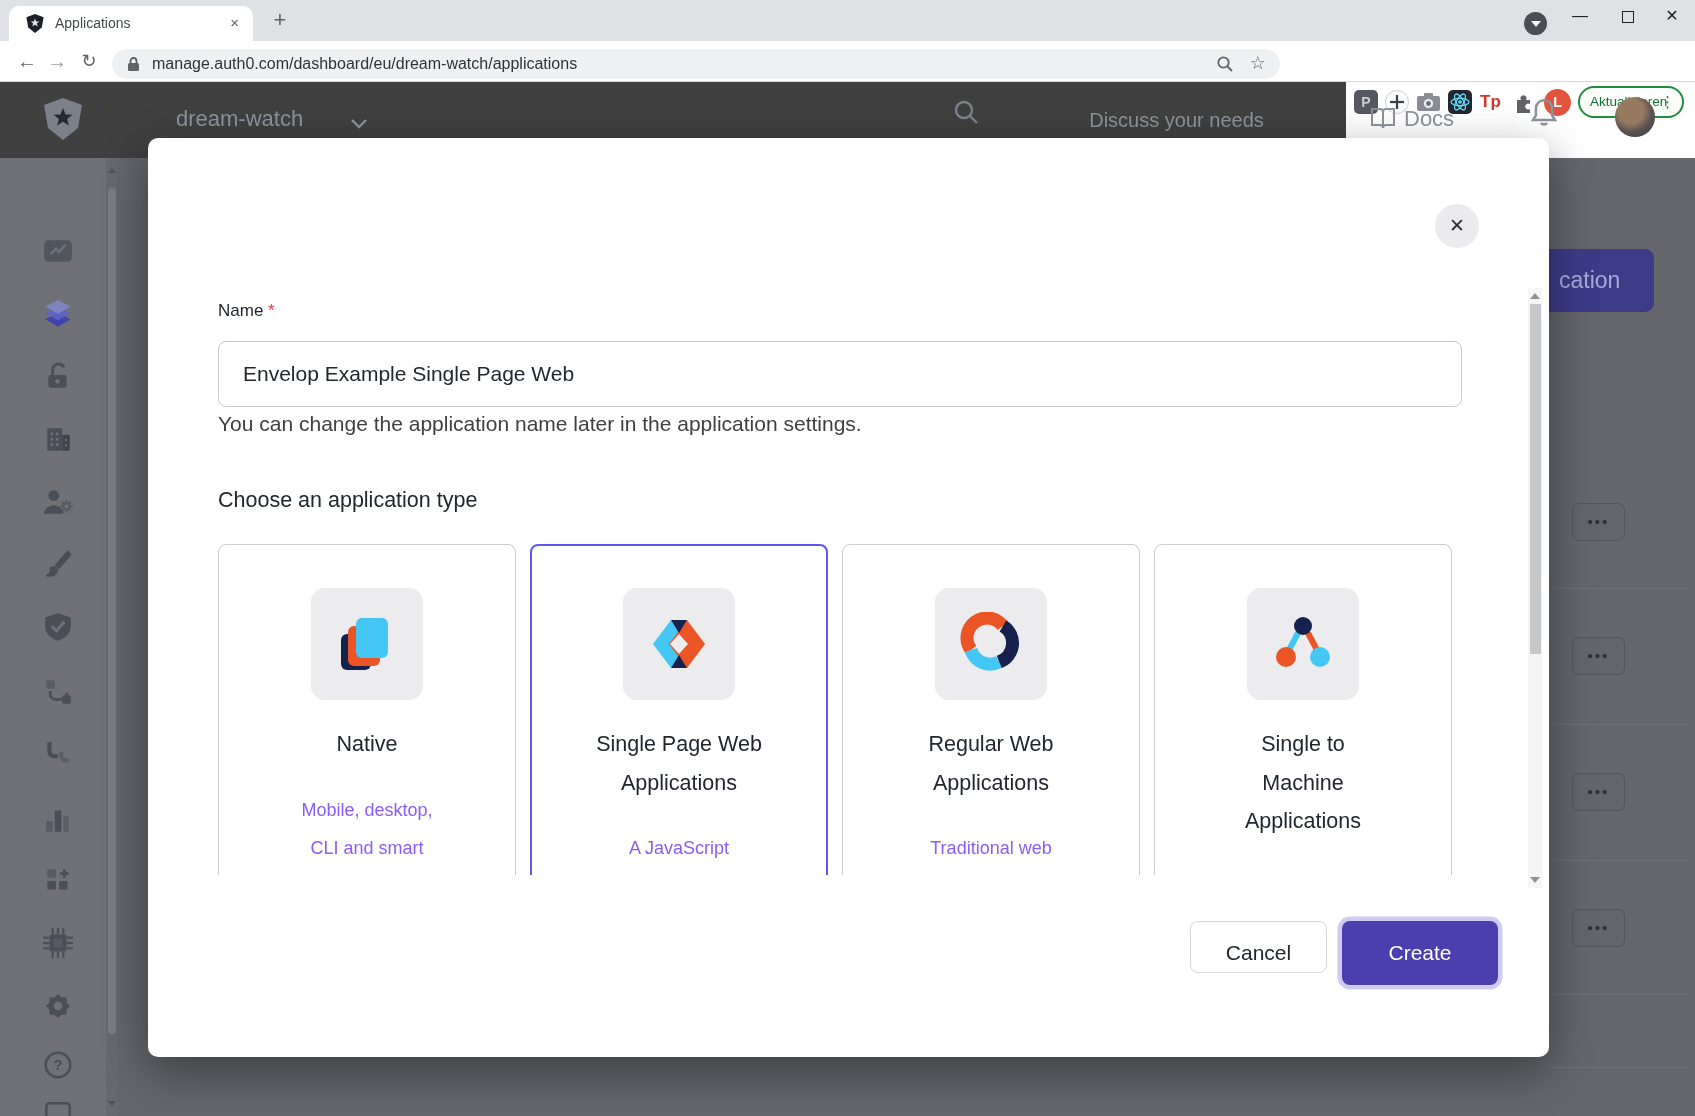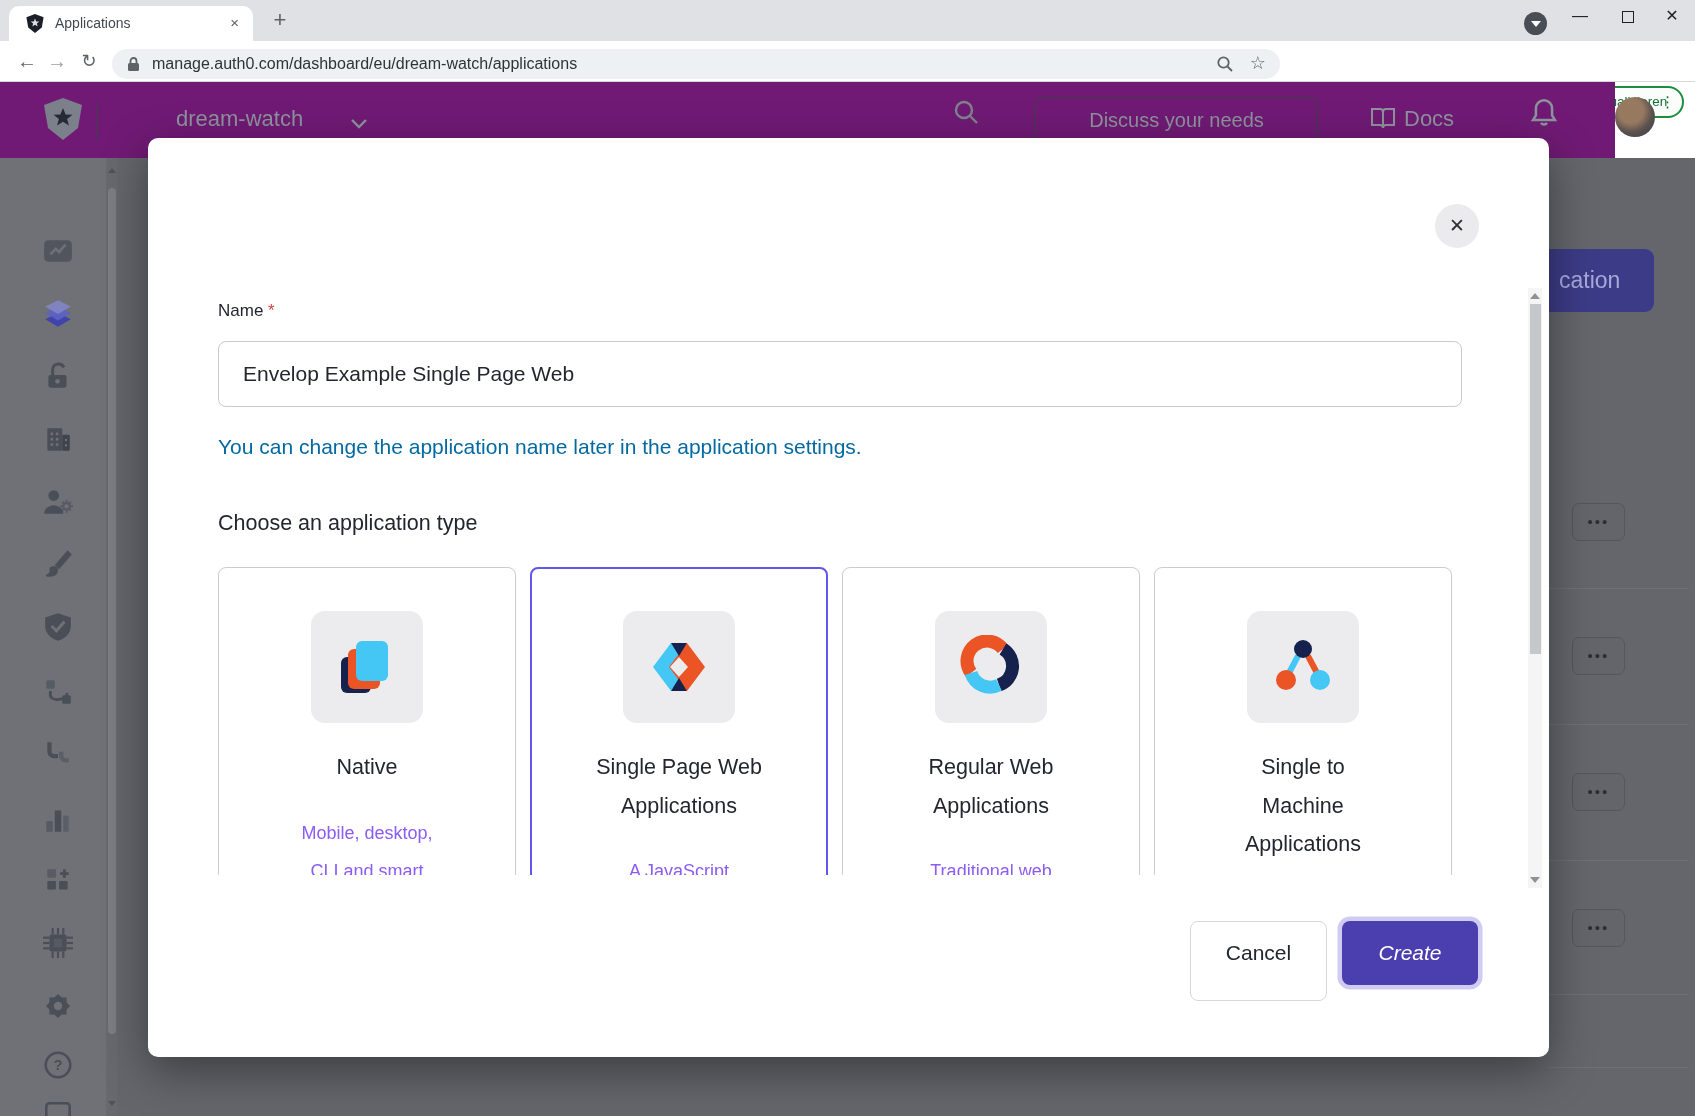--- a/index.html
+++ b/index.html
@@ -26,21 +26,21 @@
   .pill { position:absolute; left:1578px; top:45px; width:106px; height:32px; border:2px solid #1e8e3e; border-radius:16px; background:#fbfdfb; color:#137333; font-size:13.5px; line-height:28px; padding-left:10px; }
   .pill .kebab { position:absolute; right:7px; top:0; font-size:15px; }
   .badge4 { position:absolute; left:1303px; top:64px; width:14px; height:13px; background:#5f6368; color:#fff; font-size:10px; text-align:center; line-height:13px; }
   .psq { position:absolute; left:1354px; top:49px; width:24px; height:24px; border-radius:5px; background:#55585f; color:#caccd1; font-weight:bold; font-size:14px; text-align:center; line-height:24px; }
   .crosscircle { position:absolute; left:1385px; top:49px; width:24px; height:24px; border-radius:50%; background:#fbfcfd; border:1px solid #cdd0d4; }
   .reactsq { position:absolute; left:1448px; top:49px; width:24px; height:24px; border-radius:5px; background:#23272f; }
   .tp { position:absolute; left:1480px; top:51px; font-weight:bold; font-size:17px; color:#d63426; }
   .profileL { position:absolute; left:1544px; top:48px; width:27px; height:27px; border-radius:50%; background:#e2543e; color:#fff; font-size:14px; font-weight:bold; text-align:center; line-height:27px; }
 
   
-  .appheader { position:absolute; left:0; top:82px; width:1615px; height:76px; background:#701a75; }
+  .appheader { position:absolute; left:0; top:82px; width:1346px; height:76px; background:#404040; }
   .hdr-divider { position:absolute; left:96px; top:20px; width:1px; height:38px; background:#3b404b; }
   .tenant { position:absolute; left:176px; top:24px; font-size:22px; color:#8d929c; }
   .discuss { position:absolute; left:1035px; top:15px; width:283px; height:47px; border:1px solid #3b404b; border-radius:7px; color:#8d929c; font-size:20px; text-align:center; line-height:45px; }
   .docs-label { position:absolute; left:1404px; top:24px; font-size:22px; color:#8d929c; }
   .avatar { position:absolute; left:1615px; top:15px; width:40px; height:40px; border-radius:50%; background:radial-gradient(circle at 40% 35%, #97795f 0 35%, #5a5150 60%, #3b3a42 100%); }
 
   .sidebar { position:absolute; left:0; top:158px; width:106px; height:958px; background:#6f7176; }
   .sbi { position:absolute; left:42px; width:32px; height:32px; }
   .sb-scroll { position:absolute; left:106px; top:158px; width:11px; height:958px; background:#67696e; }
   .sb-thumb { position:absolute; left:1.5px; top:30px; width:8px; height:846px; border-radius:4px; background:#7b7d82; }
@@ -53,36 +53,36 @@
   .row-sep { position:absolute; left:1549px; width:140px; height:1px; background:#75777c; opacity:.6; }
 
   
   .modal { position:absolute; left:148px; top:138px; width:1401px; height:919px; background:#fff; border-radius:10px; box-shadow:0 14px 46px rgba(0,0,0,.4); }
   .modal-title { position:absolute; left:70px; top:56px; font-size:30px; font-weight:600; color:#23262e; letter-spacing:-.2px; }
   .modal-close { position:absolute; left:1287px; top:66px; width:44px; height:44px; border-radius:50%; background:#ebebee; text-align:center; line-height:44px; font-size:19px; color:#2e3138; cursor:pointer; }
   .modal-body { position:absolute; left:0; top:147px; width:1401px; height:590px; overflow:hidden; padding:0 87px 0 70px; }
   .name-label { margin-top:16px; font-size:17px; color:#23262e; }
   .req { color:#d64540; }
   .name-input { display:block; margin-top:20px; width:100%; height:66px; border:1px solid #c9cacf; border-radius:8px; font-size:21px; color:#23262e; padding:0 24px; font-family:"Liberation Sans",sans-serif; background:#fff; }
-  .help-text { margin-top:28px; font-size:21px; color:#0369a1; }
+  .help-text { margin-top:5px; font-size:21px; color:#404040; }
   .choose-label { margin-top:52px; font-size:21.5px; color:#23262e; }
   .cardgrid { margin-top:31px; display:flex; gap:14px; }
   .tcard { width:298px; height:400px; border:1px solid #caccd1; border-radius:8px; background:#fff; display:flex; flex-direction:column; align-items:center; padding-top:43px; cursor:pointer; }
   .tcard.selected { border:2px solid #6156f0; padding-top:42px; }
   .tile { width:112px; height:112px; border-radius:14px; background:#ececef; display:flex; align-items:center; justify-content:center; }
   .ttl { margin-top:25px; text-align:center; }
   .ttl div { font-size:21.5px; line-height:38.5px; color:#23262e; }
   .dsc { margin-top:27px; text-align:center; }
   .dsc div { font-size:18px; line-height:38.5px; color:#8b5cf6; }
   .m-scroll { position:absolute; left:1380px; top:150px; width:14px; height:600px; background:#f5f5f6; }
   .m-thumb { position:absolute; left:1.5px; top:16px; width:11px; height:350px; background:#c6c7cb; }
   .m-up { width:0;height:0;border-left:5px solid transparent;border-right:5px solid transparent;border-bottom:6px solid #8f9196; position:absolute; left:2px; top:5px; }
   .m-dn { width:0;height:0;border-left:5px solid transparent;border-right:5px solid transparent;border-top:6px solid #8f9196; position:absolute; left:2px; bottom:5px; }
-  .btn-cancel { position:absolute; left:1042px; top:783px; width:137px; height:80px; border:1px solid #d7d7db; border-radius:8px; background:#fff; font-size:21px; color:#23262e; text-align:center; line-height:62px; cursor:pointer; }
-  .btn-create { position:absolute; left:1194px; top:783px; width:136px; height:64px; border-radius:8px; background:#4b3eae; font-size:21px; color:#fff; text-align:center; line-height:64px; box-shadow:0 0 0 4.5px #cfcbf3; cursor:pointer;font-style:italic; }
+  .btn-cancel { position:absolute; left:1042px; top:783px; width:137px; height:52px; border:1px solid #d7d7db; border-radius:8px; background:#fff; font-size:21px; color:#23262e; text-align:center; line-height:62px; cursor:pointer; }
+  .btn-create { position:absolute; left:1194px; top:783px; width:156px; height:64px; border-radius:8px; background:#4b3eae; font-size:21px; color:#fff; text-align:center; line-height:64px; box-shadow:0 0 0 4.5px #cfcbf3; cursor:pointer; }
 </style>
 </head>
 <body>
 
 <div class="screen">
 
   <div class="tabstrip">
     <div class="tab">
       <span class="abs" style="left:17px;top:8px;">
         <svg width="18" height="19" viewBox="0 0 38 42">

